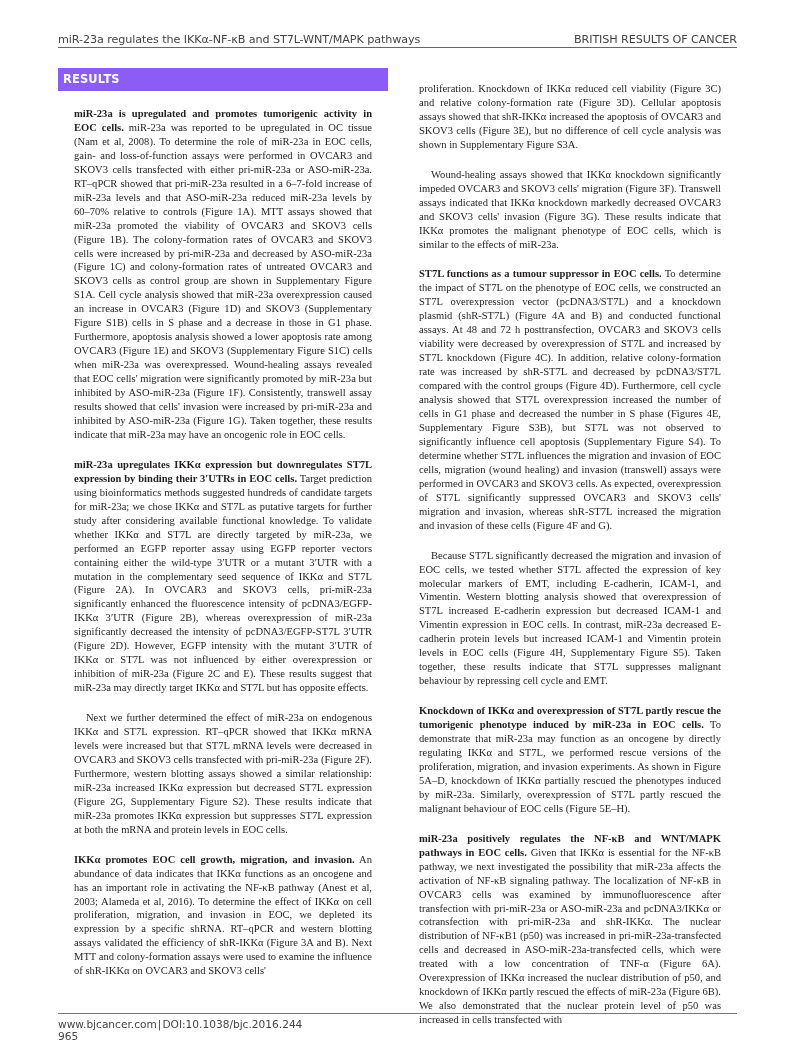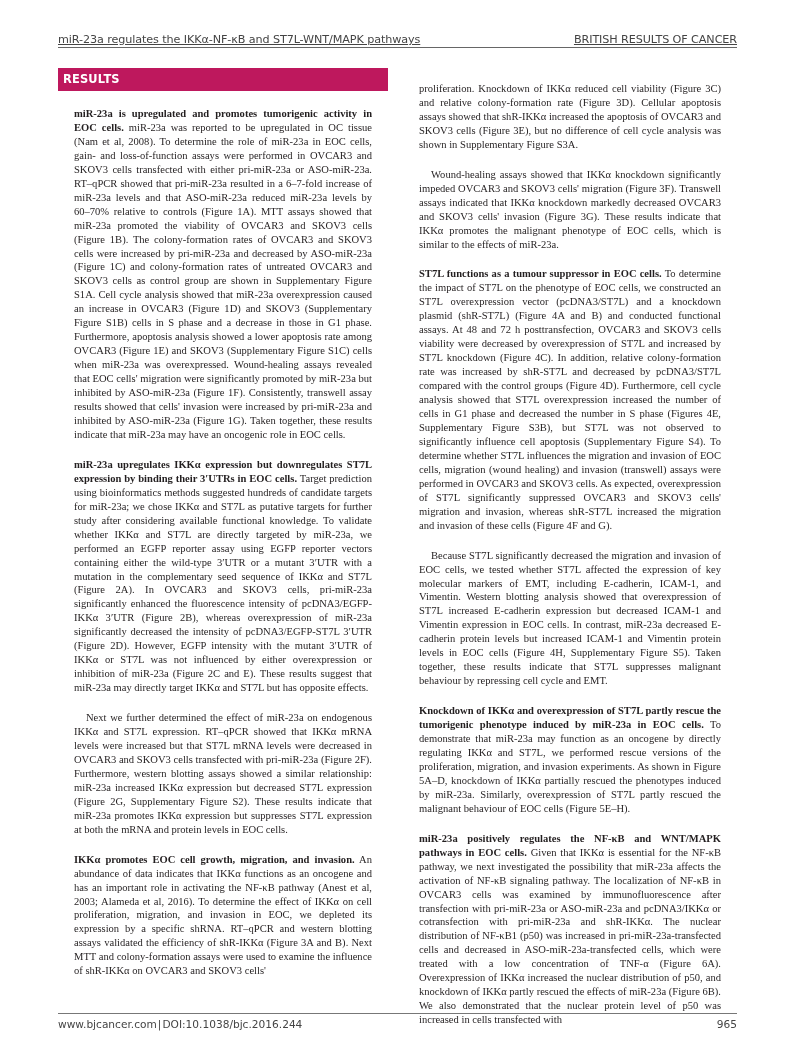--- a/index.html
+++ b/index.html
@@ -3,44 +3,43 @@
 <meta charset="utf-8">
 <style>
   html, body { margin: 0; padding: 0; background: #ffffff; }
   body { width: 793px; height: 1054px; position: relative; overflow: hidden; }
   .page { position: absolute; left: 0; top: 0; width: 793px; height: 1054px; }
   .running-head {
     position: absolute; left: 58px; top: 30px; width: 679px; height: 16px;
     font-family: "DejaVu Sans", sans-serif; font-size: 11.2px; color: #444;
     display: flex; justify-content: space-between; align-items: flex-end;
     letter-spacing: -0.1px;
-    text-decoration: underline;
   }
   .head-rule { position: absolute; left: 58px; top: 47px; width: 679px; height: 0; border-top: 1.4px solid #666; }
   .columns { position: absolute; left: 58px; top: 66px; width: 679px; height: 938px; }
   .col { position: absolute; top: 0; width: 330px;
     font-family: "Liberation Serif", serif; font-size: 10.55px; line-height: 13.95px; color: #231f20;
     text-align: justify; hyphens: none; }
   .col-left { left: 0; }
   .col-right { left: 345px; width: 334px; }
   .section-bar {
-    background: #be185d; color: #fff; height: 23px; line-height: 23px;
+    background: #8b5cf6; color: #fff; height: 23px; line-height: 23px;
     padding-left: 5px; font-family: "DejaVu Sans", sans-serif; font-weight: bold; font-size: 11.4px;
     margin-bottom: 10px; margin-top: 2px; letter-spacing: 0.2px;
   }
   .para { margin: 16px; }
   .para + .para { text-indent: 12px; }
   .sect { margin-top: 8px; }
   .sect .para:first-child { text-indent: 0; }
   .lead { font-weight: bold; }
   .foot-rule { position: absolute; left: 58px; top: 1013px; width: 679px; border-top: 1.2px solid #777; }
   .footer {
     position: absolute; left: 58px; top: 1018px; width: 679px;
     font-family: "DejaVu Sans", sans-serif; font-size: 10.6px; color: #444;
-    display: flex; justify-content: space-between;
+    display: flex; justify-content: space-between; flex-direction: column;
   }
   .footer .sep { padding: 0 1px; }
 </style>
 </head>
 <body>
 
 <div class="page">
 
   <div class="running-head">
     <span>miR-23a regulates the IKKα-NF-κB and ST7L-WNT/MAPK pathways</span>

